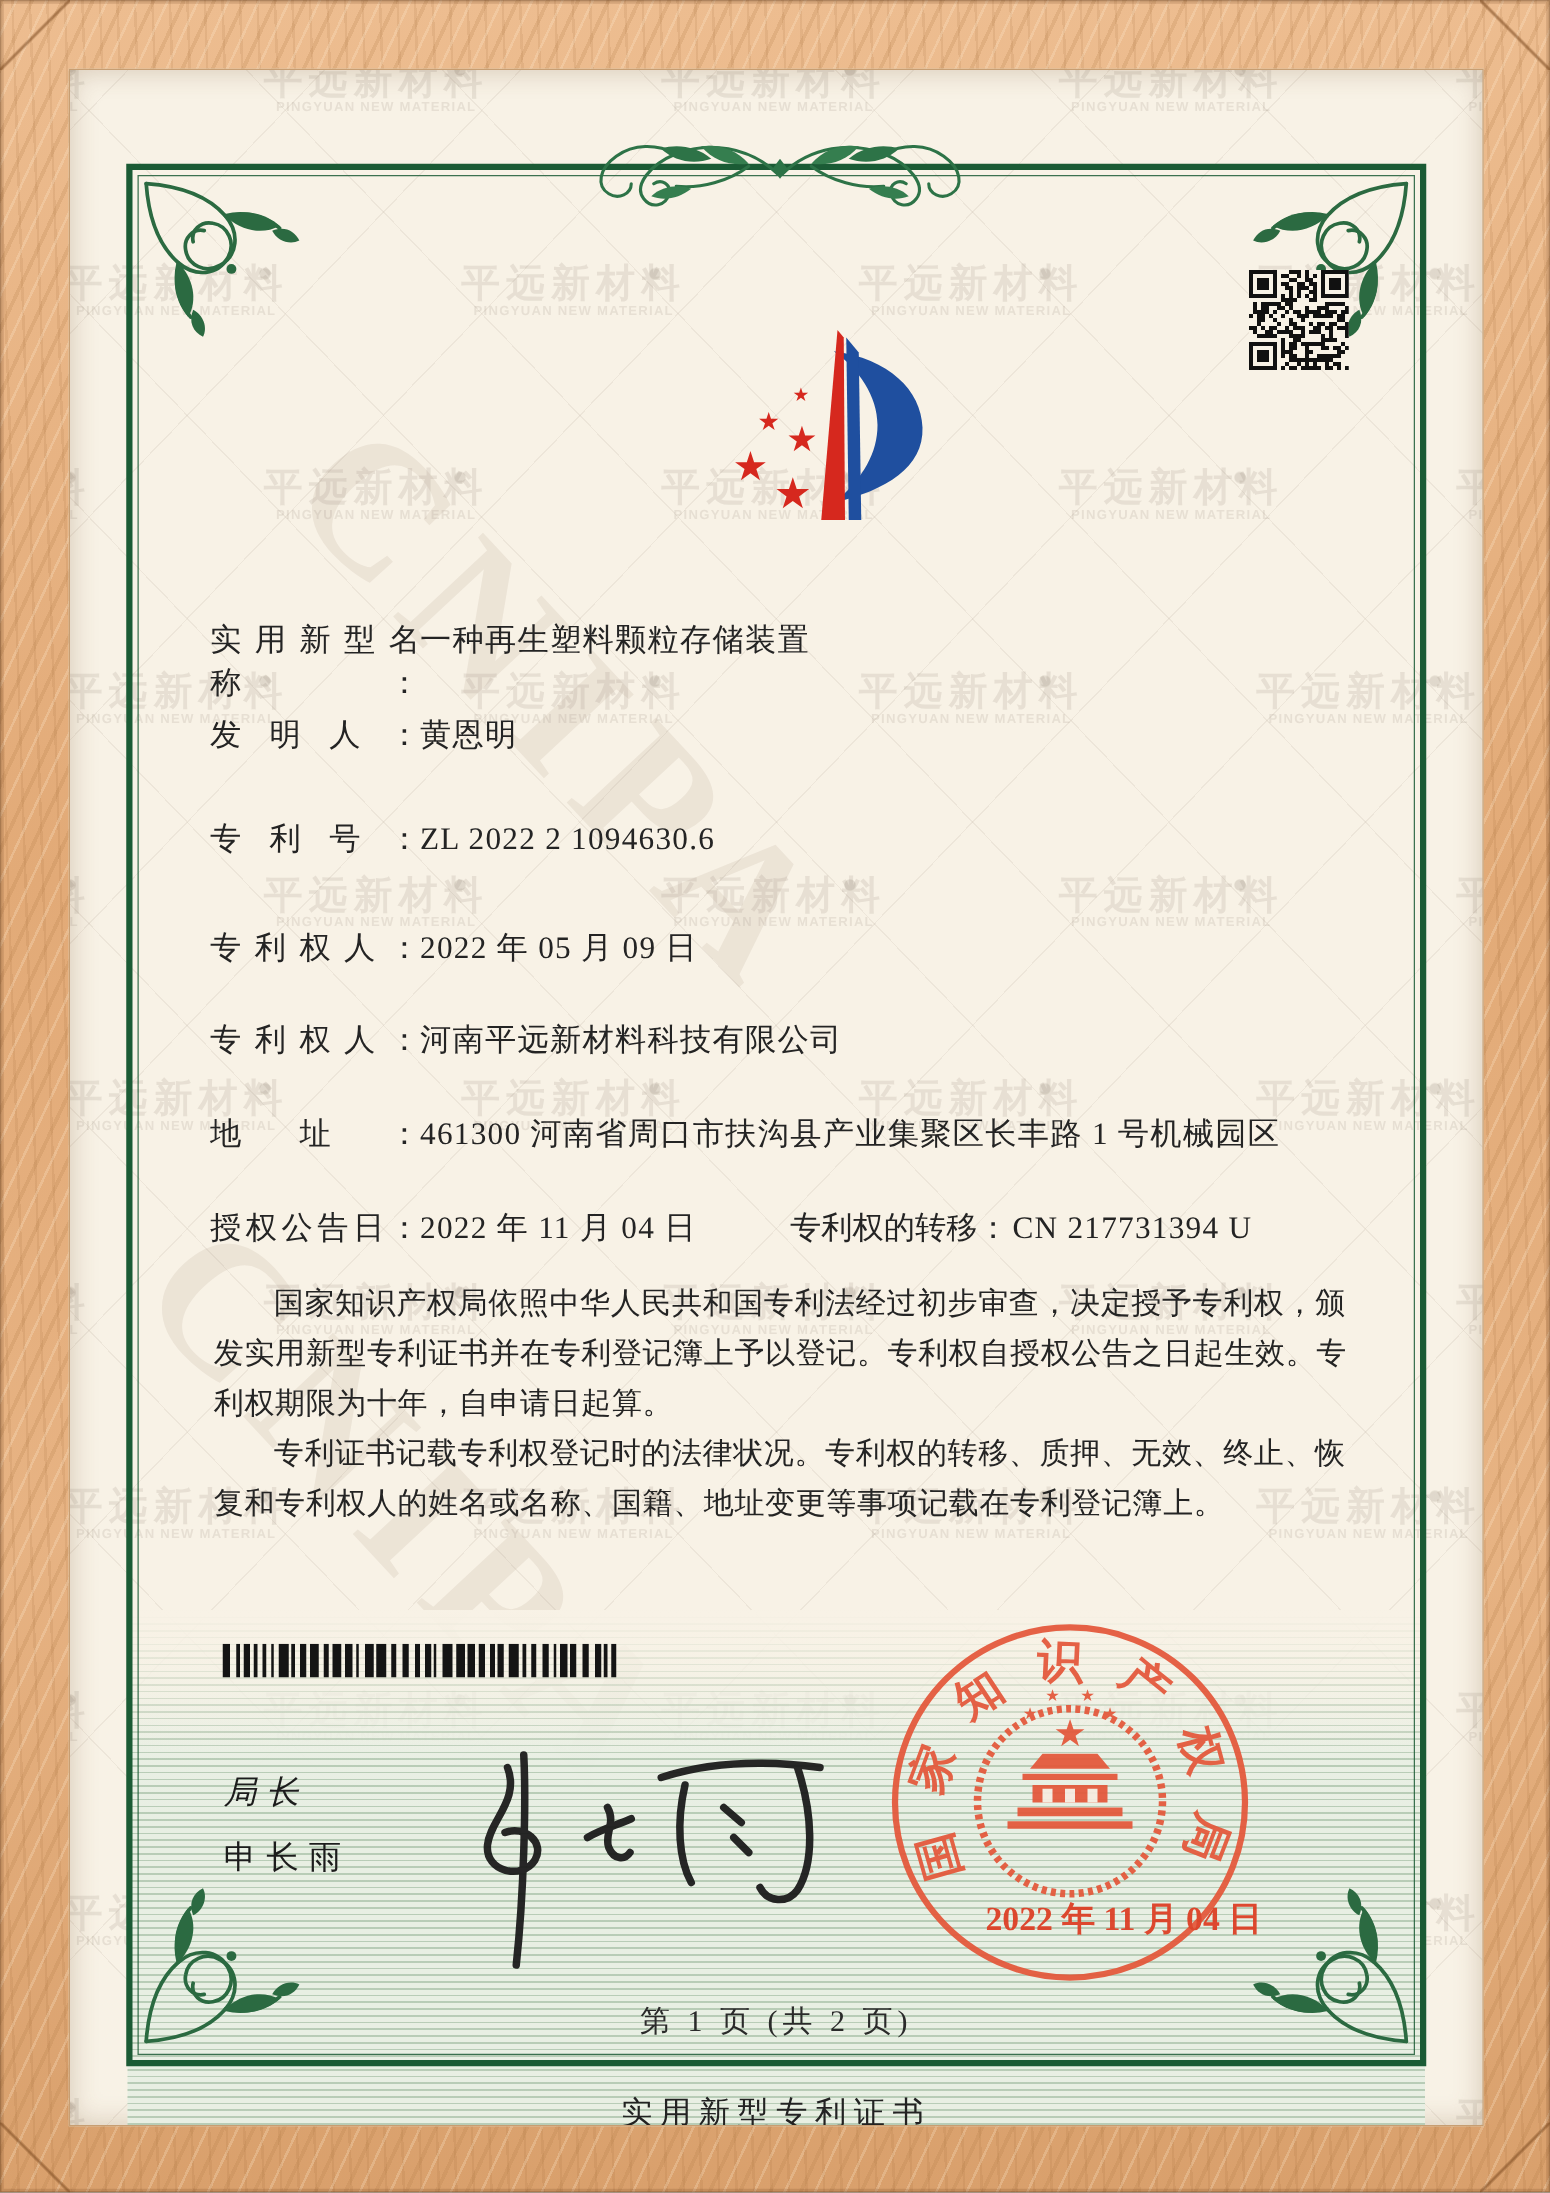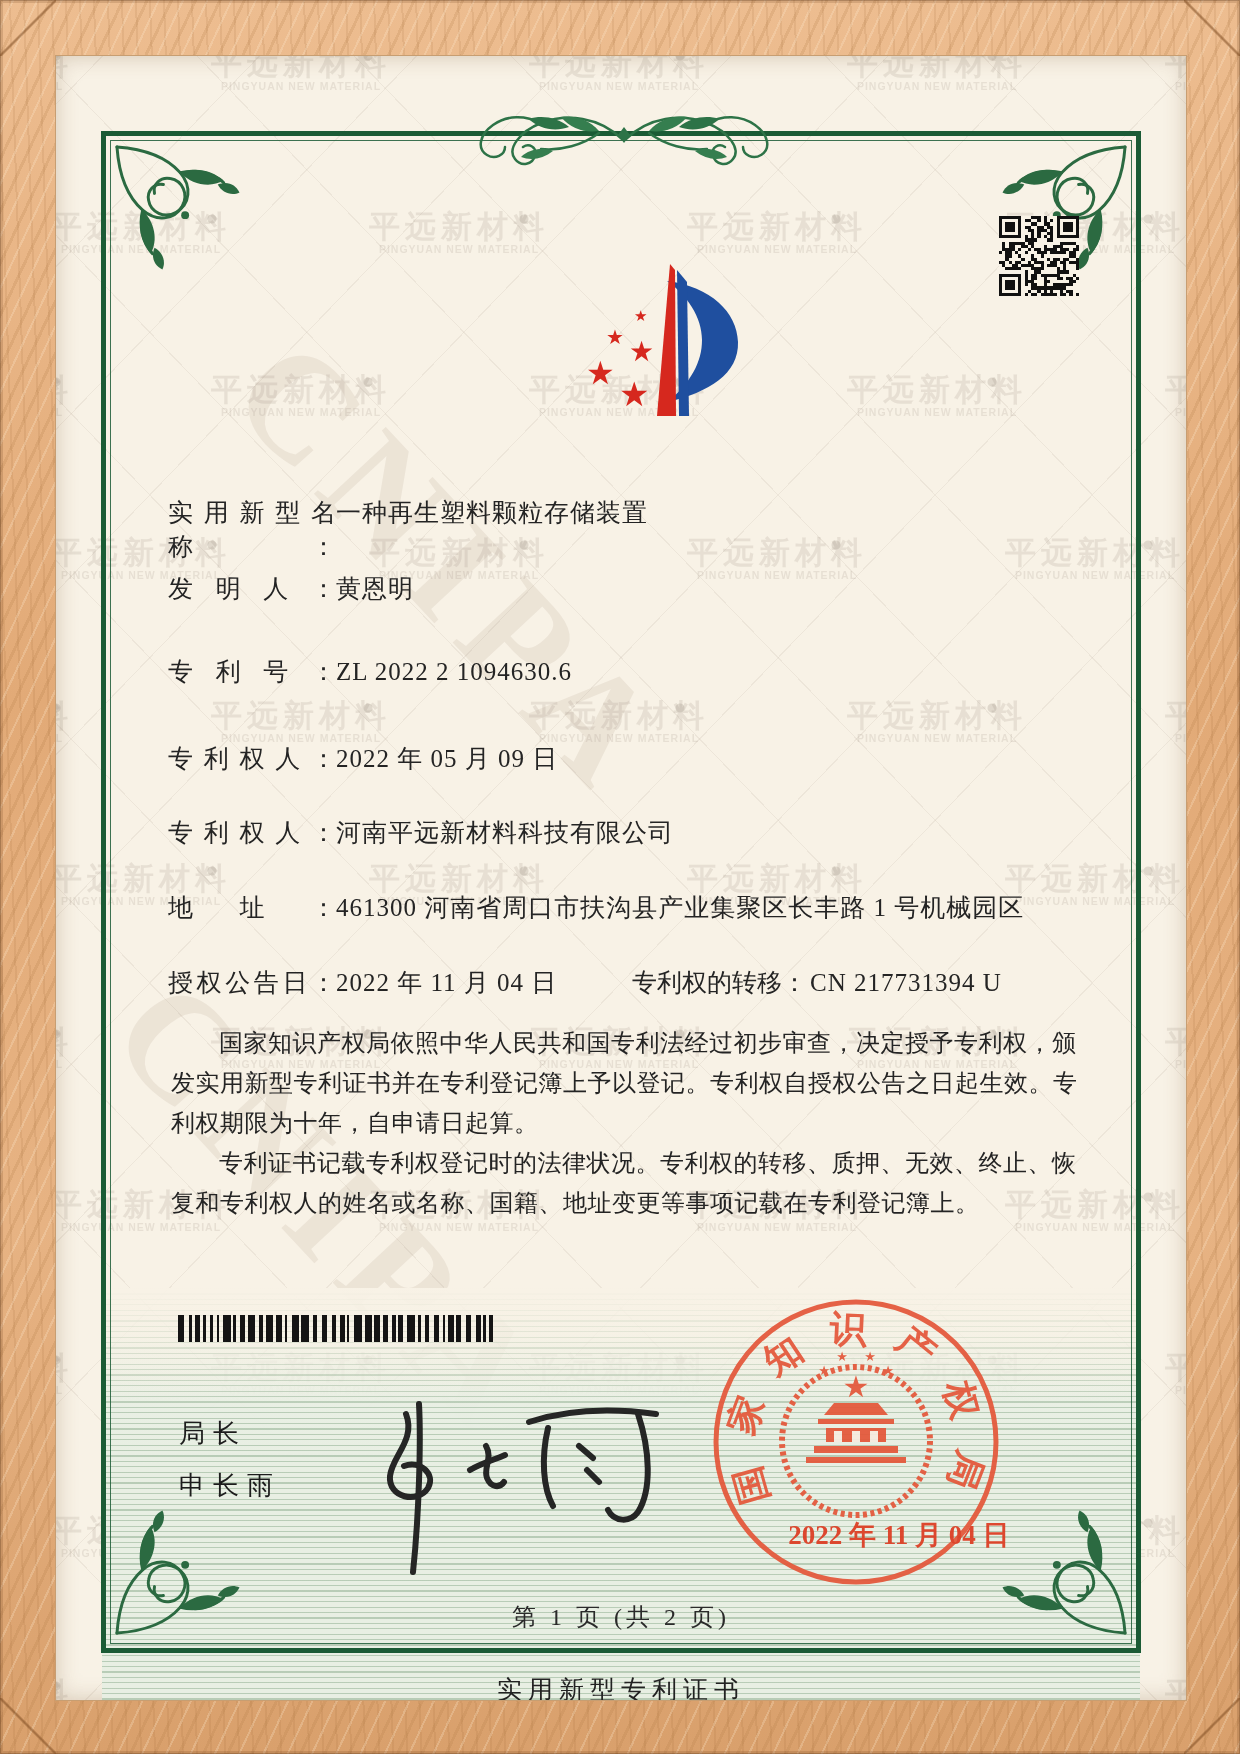--- a/index.html
+++ b/index.html
@@ -49,21 +49,21 @@
   .ctext{position:absolute;color:#242424;}
   #certno{left:105px;top:160px;font-size:25px;letter-spacing:3px;}
   #title{left:0;top:318px;width:1130px;text-align:center;font-size:46px;font-weight:bold;letter-spacing:9px;color:#1e1e1e;}
   .row{position:absolute;left:112px;font-size:25px;line-height:34px;color:#242424;width:990px;}
   .flabel{display:inline-block;width:168px;text-align:justify;text-align-last:justify;vertical-align:top;}
   .fvalue{display:inline-block;vertical-align:top;letter-spacing:1px;}
   .fvalue.wrap{width:756px;}
   #paras{position:absolute;left:115px;top:967px;width:922px;font-size:24px;line-height:40px;color:#242424;}
   #paras p{margin:0;text-indent:2em;letter-spacing:.5px;}
   #barcode{position:absolute;left:122px;top:1259px;}
-  #signerTitle{left:123px;top:1360px;font-size:26px;letter-spacing:8px;font-family:"Liberation Sans",sans-serif;color:#1c1c1c;}
+  #signerTitle{left:123px;top:1360px;font-size:26px;letter-spacing:8px;font-family:"Liberation Sans",sans-serif;color:#1c1c1c;font-style:italic;}
   #signerName{left:123px;top:1412px;font-size:26px;letter-spacing:8px;font-family:"Liberation Sans",sans-serif;color:#1c1c1c;}
   #signsvg{position:absolute;left:310px;top:1330px;}
   #sealsvg{position:absolute;left:650px;top:1235px;opacity:.93;}
   #pageno{left:45px;top:1545px;width:1040px;text-align:center;font-size:24px;letter-spacing:4px;color:#2a2a2a;}
   #contnote{left:0;top:1617px;width:1130px;text-align:center;font-size:25px;letter-spacing:6px;color:#222;}
   #qrbox{position:absolute;left:943px;top:160px;width:80px;height:80px;}
   #logobox{position:absolute;left:415px;top:140px;}
 </style>
 </head>
 <body>

